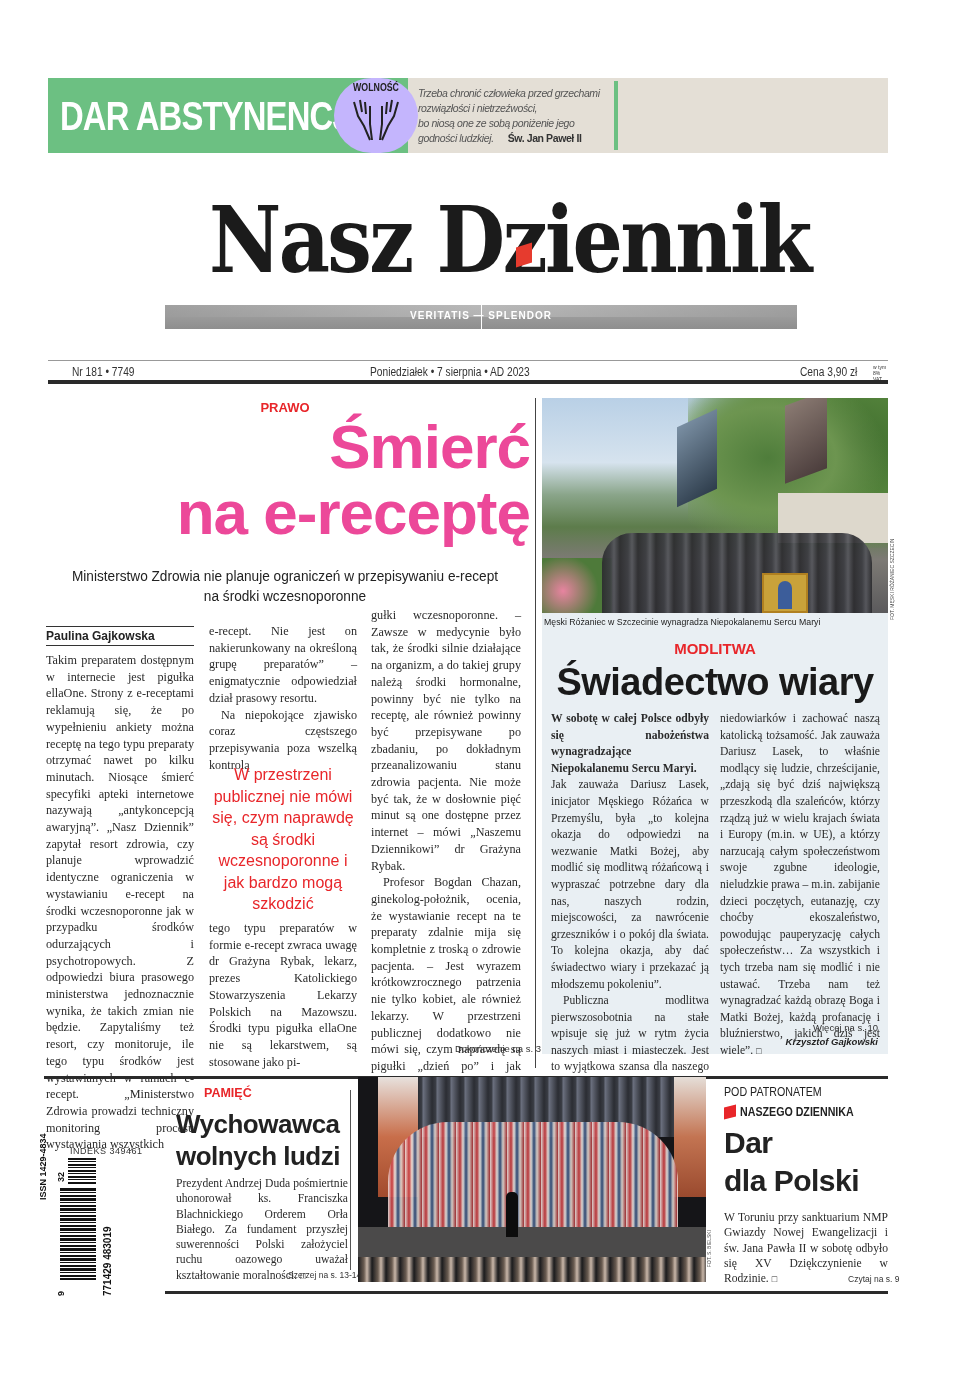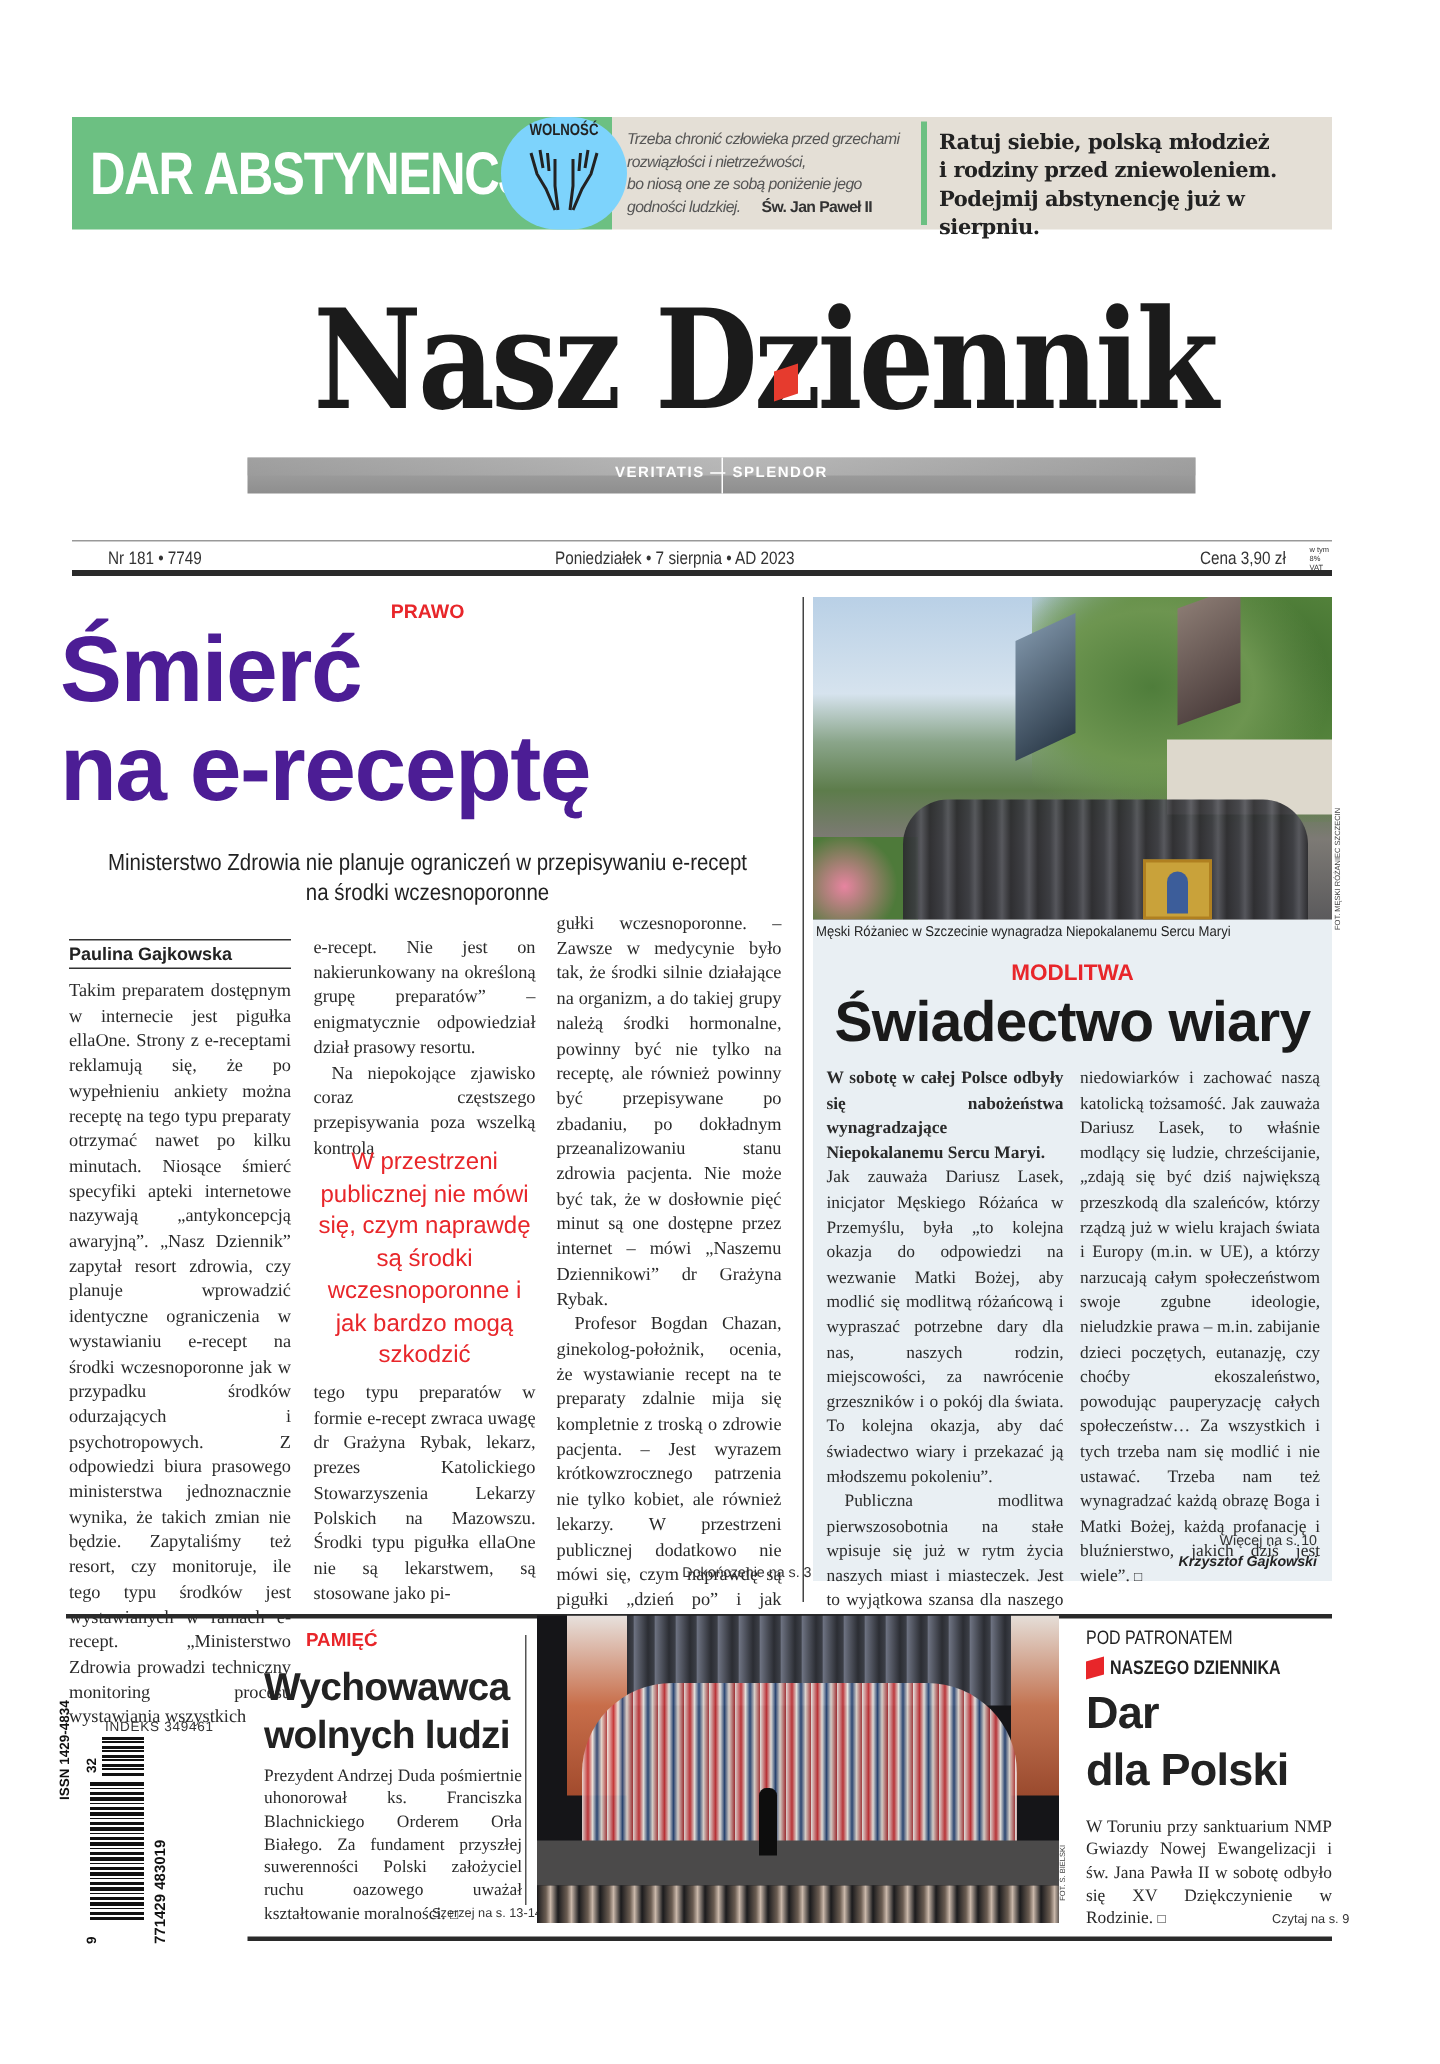--- a/index.html
+++ b/index.html
@@ -3,21 +3,21 @@
 <meta charset="utf-8">
 <style>
   * { box-sizing: border-box; margin: 0; padding: 0; }
   html, body { width: 960px; height: 1376px; background: #ffffff; overflow: hidden; }
   body { position: relative; font-family: "Liberation Serif", serif; color: #1a1a1a; }
 
   
   .banner { position: absolute; left: 48px; top: 78px; width: 840px; height: 75px; }
   .banner-green { position: absolute; left: 0; top: 0; width: 360px; height: 75px; background: #6cc082; }
   .banner-title { position: absolute; left: 12px; top: 10px; font-family: "Liberation Sans", sans-serif; font-weight: 700; font-size: 40px; color: #ffffff; letter-spacing: -1px; transform: scaleX(0.82); transform-origin: left; white-space: nowrap; line-height: 56px; }
-  .banner-circle { position: absolute; left: 286px; top: 0; width: 84px; height: 75px; background: #7dd3fc; border-radius: 42px 42px 42px 42px; }
+  .banner-circle { position: absolute; left: 286px; top: 0; width: 84px; height: 75px; background: #c4b5fd; border-radius: 42px 42px 42px 42px; }
   .banner-circle-label { position: absolute; left: 0; width: 84px; top: 3px; text-align: center; font-family: "Liberation Sans", sans-serif; font-weight: 700; font-size: 11px; color: #222; transform: scaleX(0.8); }
   .hands { position: absolute; left: 16px; top: 18px; width: 52px; height: 50px; }
   .banner-beige { position: absolute; left: 360px; top: 0; width: 480px; height: 75px; background: #e4dfd6; }
   .banner-quote { position: absolute; left: 370px; top: 8px; width: 200px; font-family: "Liberation Sans", sans-serif; font-style: italic; font-size: 10.5px; line-height: 15px; color: #555; letter-spacing: -0.4px; }
   .banner-quote .author { font-style: normal; font-weight: 700; color: #333; margin-left: 14px; }
   .banner-divider { position: absolute; left: 566px; top: 3px; width: 4px; height: 69px; background: #6cc082; }
   .banner-slogan { position: absolute; left: 578px; top: 8px; width: 260px; font-family: "DejaVu Serif", serif; font-weight: 700; font-size: 14px; line-height: 19px; color: #222; letter-spacing: -0.3px; }
 
   
   .masthead { position: absolute; left: 160px; top: 190px; width: 640px; height: 100px; text-align: center; }
@@ -33,21 +33,21 @@
   .datebar-bottom { position: absolute; left: 48px; top: 380px; width: 840px; height: 4px; background: #2a2a2a; }
   .date-item { position: absolute; top: 4px; font-family: "Liberation Sans", sans-serif; font-size: 12px; color: #333; transform: scaleX(0.85); transform-origin: left; white-space: nowrap; }
   .date-left { left: 24px; }
   .date-center { left: 322px; }
   .date-right { left: 752px; }
   .vat { position: absolute; left: 825px; top: 3px; font-family: "Liberation Sans", sans-serif; font-size: 5px; line-height: 6px; color: #333; }
 
   
   .kicker { font-family: "Liberation Sans", sans-serif; font-weight: 700; color: #e8262a; }
   .kicker-prawo { position: absolute; left: 40px; top: 400px; width: 490px; text-align: center; font-size: 13px; }
-  .headline-main { position: absolute; left: 40px; top: 414px; width: 490px; text-align: left; font-family: "Liberation Sans", sans-serif; font-weight: 700; font-size: 62px; line-height: 66px; letter-spacing: -1px; color: #4c1d95; }
+  .headline-main { position: absolute; left: 40px; top: 414px; width: 490px; text-align: right; font-family: "Liberation Sans", sans-serif; font-weight: 700; font-size: 62px; line-height: 66px; letter-spacing: -1px; color: #ec4899; }
   .deck { position: absolute; left: 40px; top: 566px; width: 490px; text-align: center; font-family: "Liberation Sans", sans-serif; font-size: 15.5px; line-height: 20px; color: #222; transform: scaleX(0.88); }
   .vline-main { position: absolute; left: 535px; top: 398px; width: 1px; height: 670px; background: #444; }
 
   .byline { position: absolute; left: 46px; top: 626px; width: 148px; border-top: 1px solid #333; border-bottom: 1px solid #333; padding: 2px 0; font-family: "Liberation Sans", sans-serif; font-weight: 700; font-size: 12px; color: #222; }
   .col { position: absolute; font-family: "Liberation Serif", serif; font-size: 12.2px; line-height: 16.7px; color: #2a2a2a; text-align: justify; hyphens: manual; }
   .col p { text-indent: 0; }
   .col p.indent { text-indent: 12px; }
   .col1 { left: 46px; top: 652px; width: 148px; }
   .col2a { left: 209px; top: 623px; width: 148px; }
   .col2b { left: 209px; top: 920px; width: 148px; }
@@ -127,25 +127,20 @@
       <path d="M48 6 L44 20 L38 30 L32 44 M42 4 L40 16 M37 6 L36 18 M32 10 L32 28 L30 44" stroke="#222" stroke-width="2" fill="none"></path>
     </svg>
   </div>
   <div class="banner-quote">
     <div>Trzeba chronić człowieka przed grzechami</div>
     <div>rozwiązłości i nietrzeźwości,</div>
     <div>bo niosą one ze sobą poniżenie jego</div>
     <div><span>godności ludzkiej.</span><span class="author">Św. Jan Paweł II</span></div>
   </div>
   <div class="banner-divider"></div>
-  <div class="banner-slogan">
-    <div>Ratuj siebie, polską młodzież</div>
-    <div>i rodziny przed zniewoleniem.</div>
-    <div>Podejmij abstynencję już w sierpniu.</div>
-  </div>
 </div>
 
 <div class="masthead">
   <div class="masthead-title">Nasz Dziennik</div>
   <div class="masthead-red"></div>
 </div>
 <div class="motto-bar">
   <div class="motto-line"></div>
   <div class="motto-text">VERITATIS — SPLENDOR</div>
 </div>

